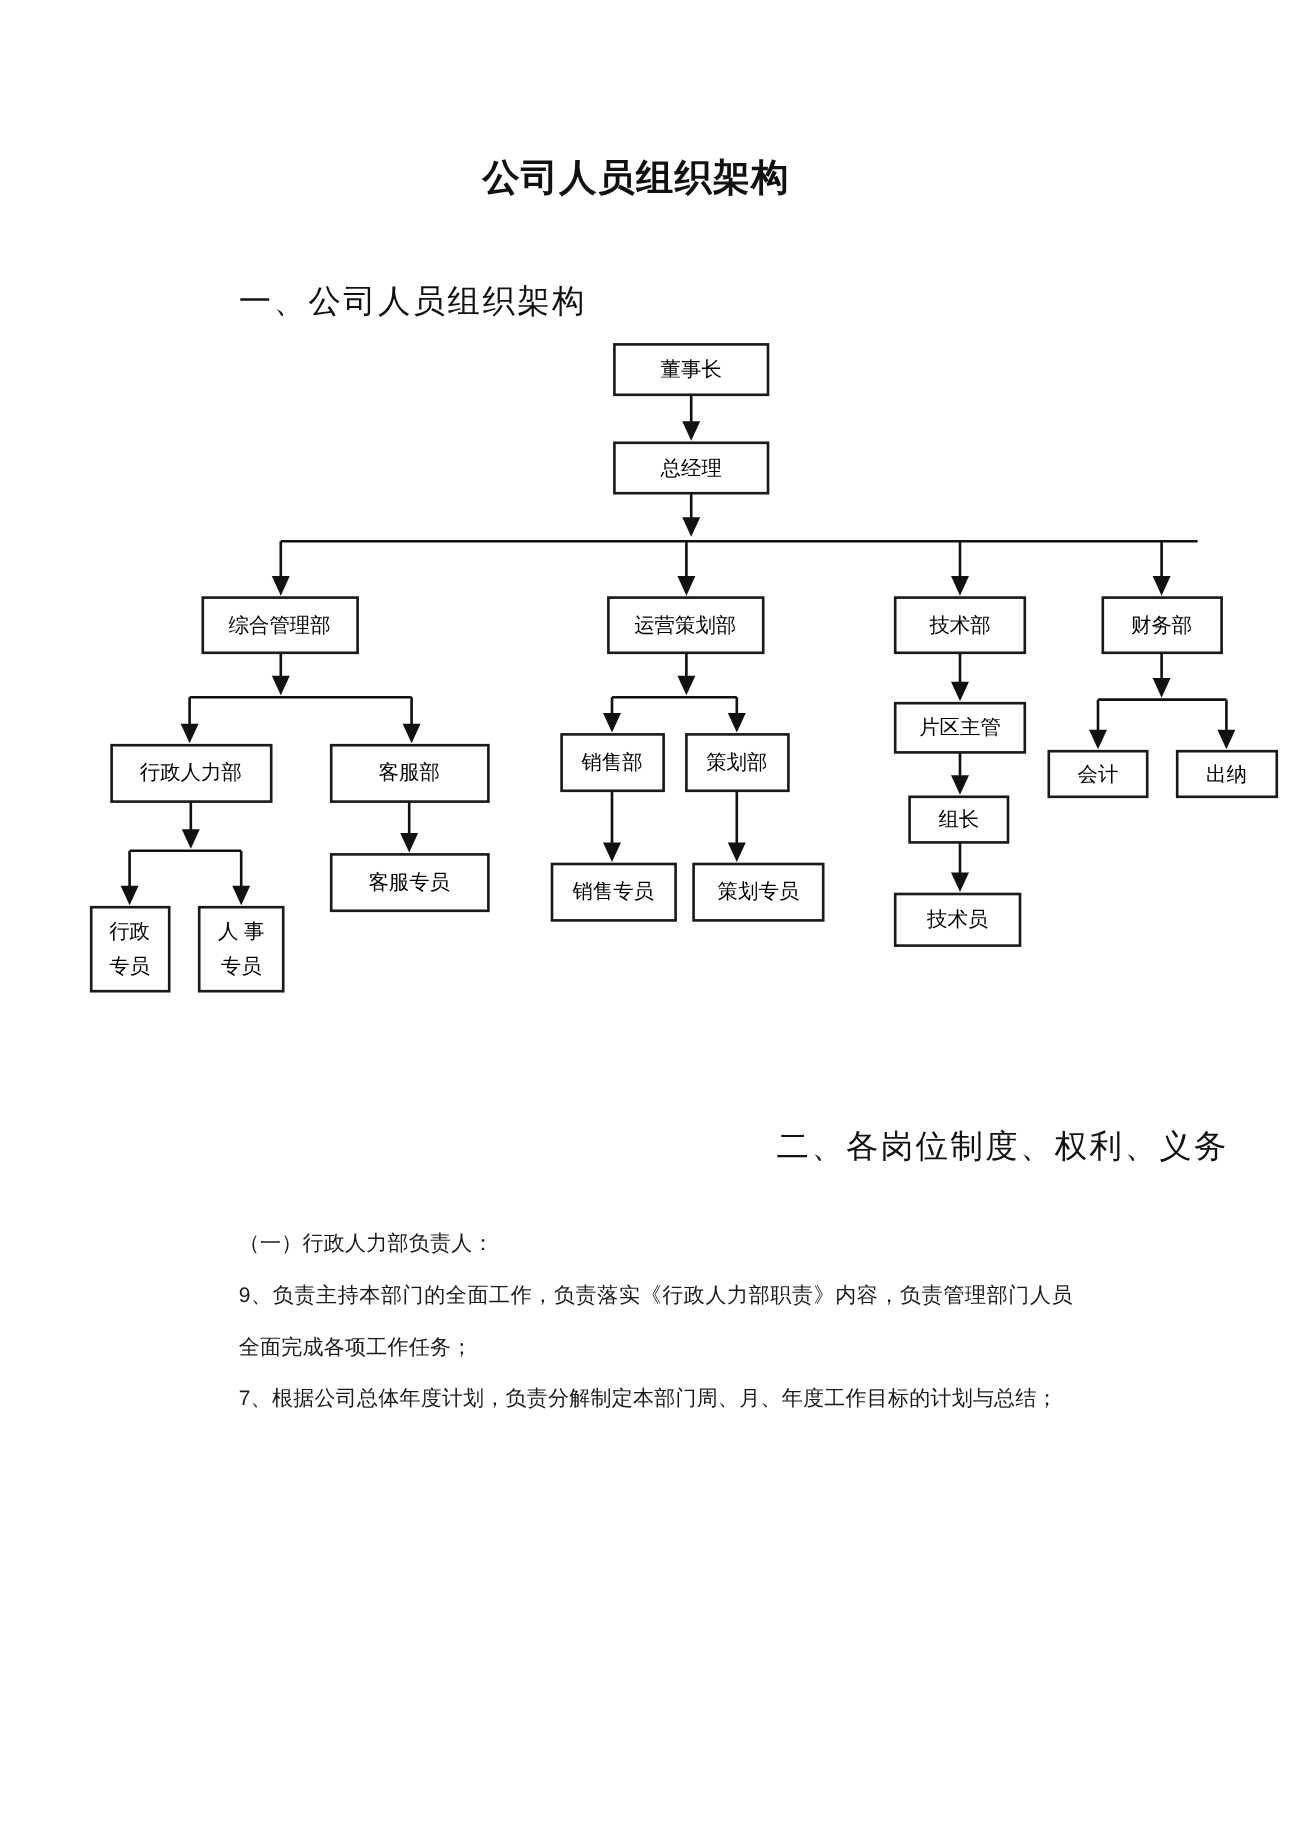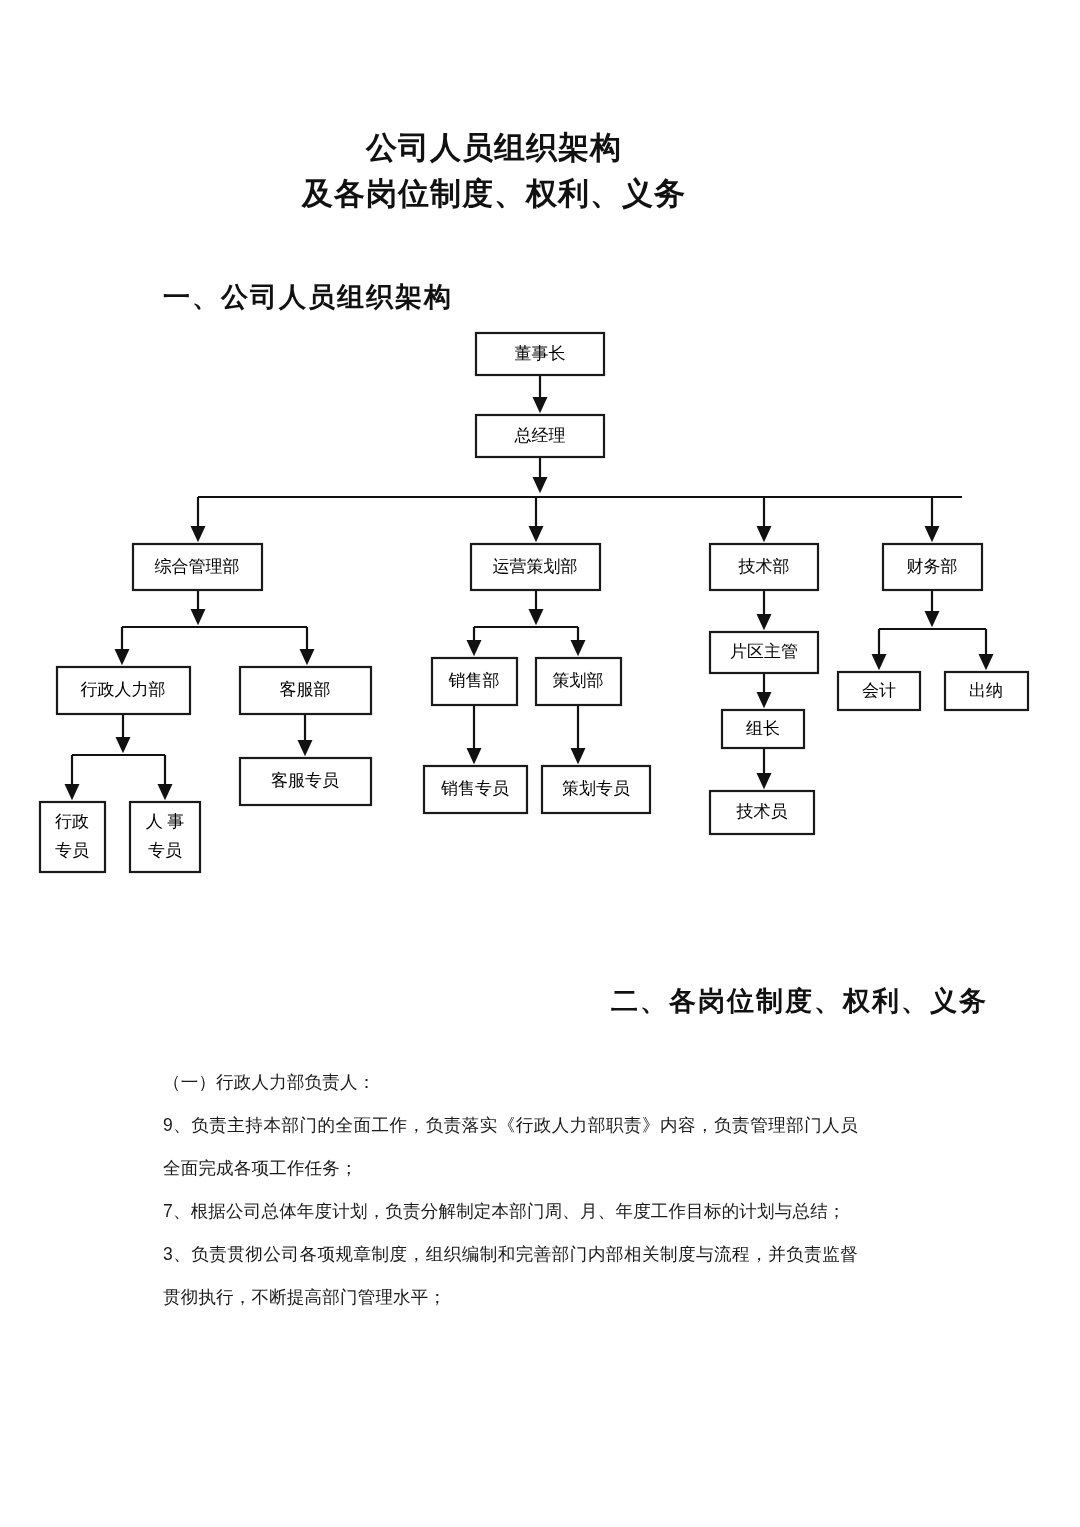--- a/index.html
+++ b/index.html
@@ -13,36 +13,37 @@
     font-family: "Liberation Sans", "DejaVu Sans", sans-serif;
     color: #000000;
     position: relative;
     overflow: hidden;
   }
   .page {
     width: 988px;
     height: 1527px;
     position: relative;
     background: #fff;
+    padding-left: 36px;
   }
   .doc-title {
     text-align: center;
     font-weight: bold;
     font-size: 31px;
     line-height: 46px;
     letter-spacing: 1px;
     padding-top: 125px;
     color: #111;
     font-family: "Liberation Sans", "DejaVu Sans", sans-serif;
   }
   .doc-title .line2 {
     display: block;
   }
   .section-heading {
-    font-weight: bold;
+    font-weight: normal;
     font-size: 27px;
     letter-spacing: 2px;
     margin-left: 163px;
     color: #111;
   }
   #section-1-heading { margin-top: 62px; }
   #section-2-heading { margin-top: 0; text-align: right; }
   .chart-wrap {
     position: relative;
     width: 1080px;
@@ -90,21 +91,20 @@
   #section-2-block { margin-top: 78px; }
   #body-text-block { margin-top: 42px; }
 </style>
 </head>
 <body>
 
 <div class="page">
 
   <div class="doc-title">
     <span>公司人员组织架构</span>
-    <span class="line2">及各岗位制度、权利、义务</span>
   </div>
 
   <div class="section-heading" id="section-1-heading">一、公司人员组织架构</div>
 
   <div class="chart-wrap">
     <svg width="1080" height="580" viewBox="0 0 1080 580">
       <defs>
         <marker id="arrowhead" markerWidth="9" markerHeight="9" refX="4.2" refY="4.2" orient="auto" markerUnits="strokeWidth">
           <path d="M0.6,0.8 L8,4.2 L0.6,7.6 z" fill="#111111"></path>
         </marker>
@@ -240,17 +240,16 @@
     </svg>
   </div>
 
   <div id="section-2-block">
     <div class="section-heading" id="section-2-heading">二、各岗位制度、权利、义务</div>
 
     <div class="body-block" id="body-text-block">
       <p class="sub-heading">（一）行政人力部负责人：</p>
       <p>9、负责主持本部门的全面工作，负责落实《行政人力部职责》内容，负责管理部门人员全面完成各项工作任务；</p>
       <p>7、根据公司总体年度计划，负责分解制定本部门周、月、年度工作目标的计划与总结；</p>
-      <p>3、负责贯彻公司各项规章制度，组织编制和完善部门内部相关制度与流程，并负责监督贯彻执行，不断提高部门管理水平；</p>
     </div>
   </div>
 
 </div>
 
 </body></html>

